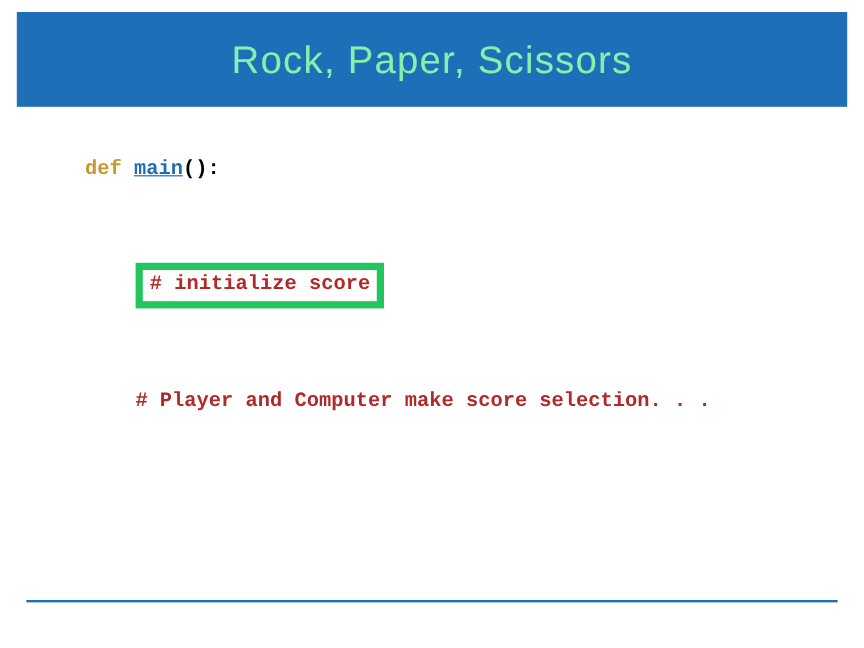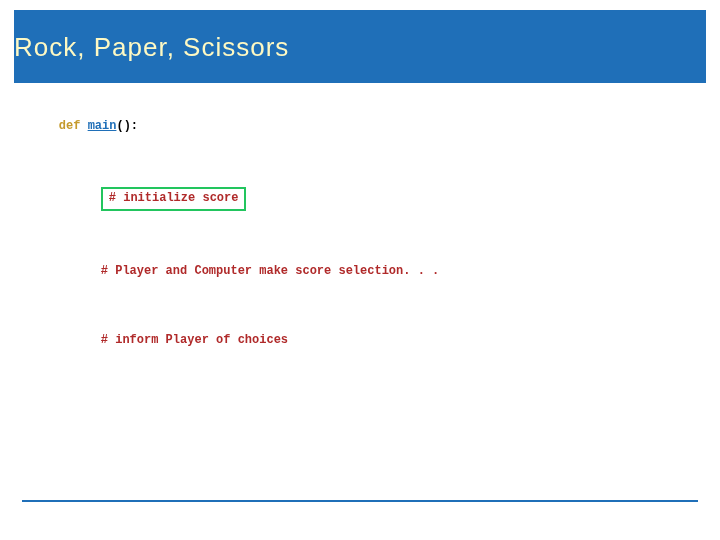--- a/index.html
+++ b/index.html
@@ -5,42 +5,42 @@
   * { box-sizing: border-box; margin: 0; padding: 0; }
   body {
     width: 720px;
     height: 540px;
     background: #ffffff;
     font-family: 'Courier New', Courier, monospace;
     position: relative;
   }
   .title-banner {
     background: #1f6fb8;
-    color: #fef9c3;
+    color: #86efac;
     font-family: Impact, 'Arial Black', sans-serif;
-    font-size: 26px;
+    font-size: 32px;
     letter-spacing: 1px;
     padding: 22px 0 20px 0;
-    text-align: left;
+    text-align: center;
     margin: 10px 14px 0 14px;
   }
   .code-area {
     padding: 20px 30px 0 30px;
-    font-size: 12px;
+    font-size: 17px;
     font-weight: bold;
     line-height: 1.3;
   }
   .line { margin-bottom: 22px; white-space: pre; }
   .kw { color: #c59a2c; }
   .fn { color: #1f6fb8; text-decoration: underline; }
   .paren { color: #000; }
   .indent { display: inline-block; width: 42px; }
   .cmt { color: #b02a2a; }
   .box1 {
-    border: 2px solid #22c55e;
+    border: 6px solid #22c55e;
     padding: 2px 6px 2px 6px;
     display: inline-block;
   }
   .rule {
     position: absolute;
     left: 22px;
     right: 22px;
     bottom: 38px;
     height: 2px;
     background: #1f6fb8;
@@ -59,19 +59,16 @@
 
 
   <div class="line">
     <span class="indent"></span><span class="box1"><span class="cmt"># initialize score</span></span>
   </div>
 
   <div class="line">
     <span class="indent"></span><span class="cmt"># Player and Computer make score selection. . .</span>
   </div>
 
-  <div class="line">
-    <span class="indent"></span><span class="cmt"># inform Player of choices</span>
-  </div>
 
 </div>
 
 <div class="rule"></div>
 
 </body></html>

